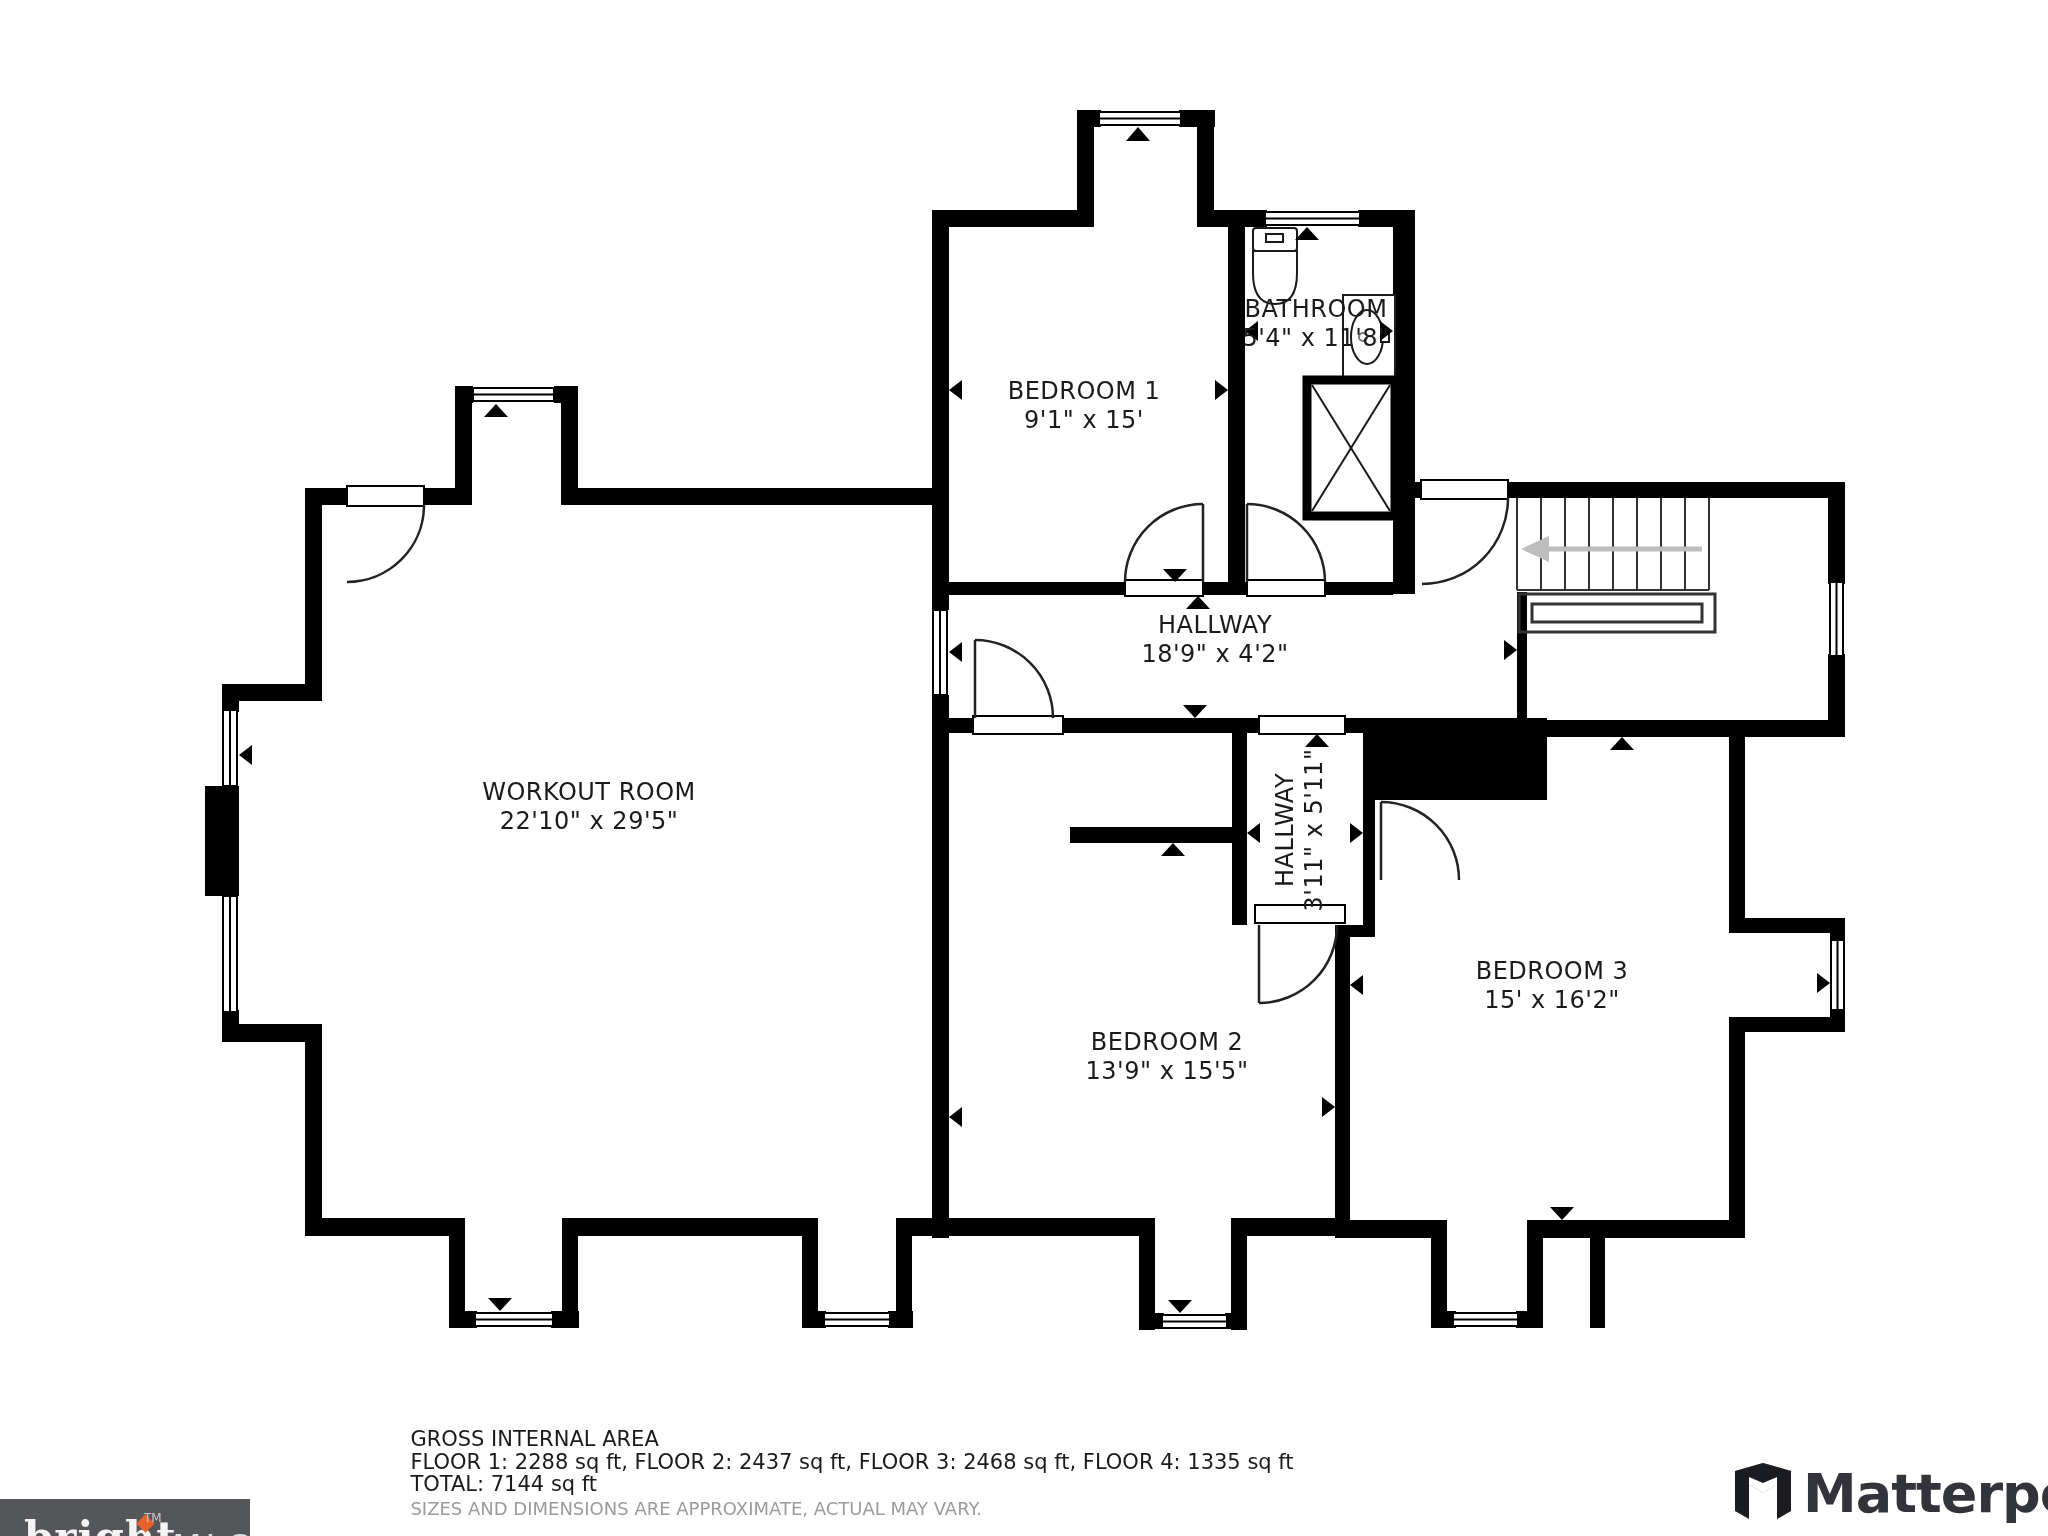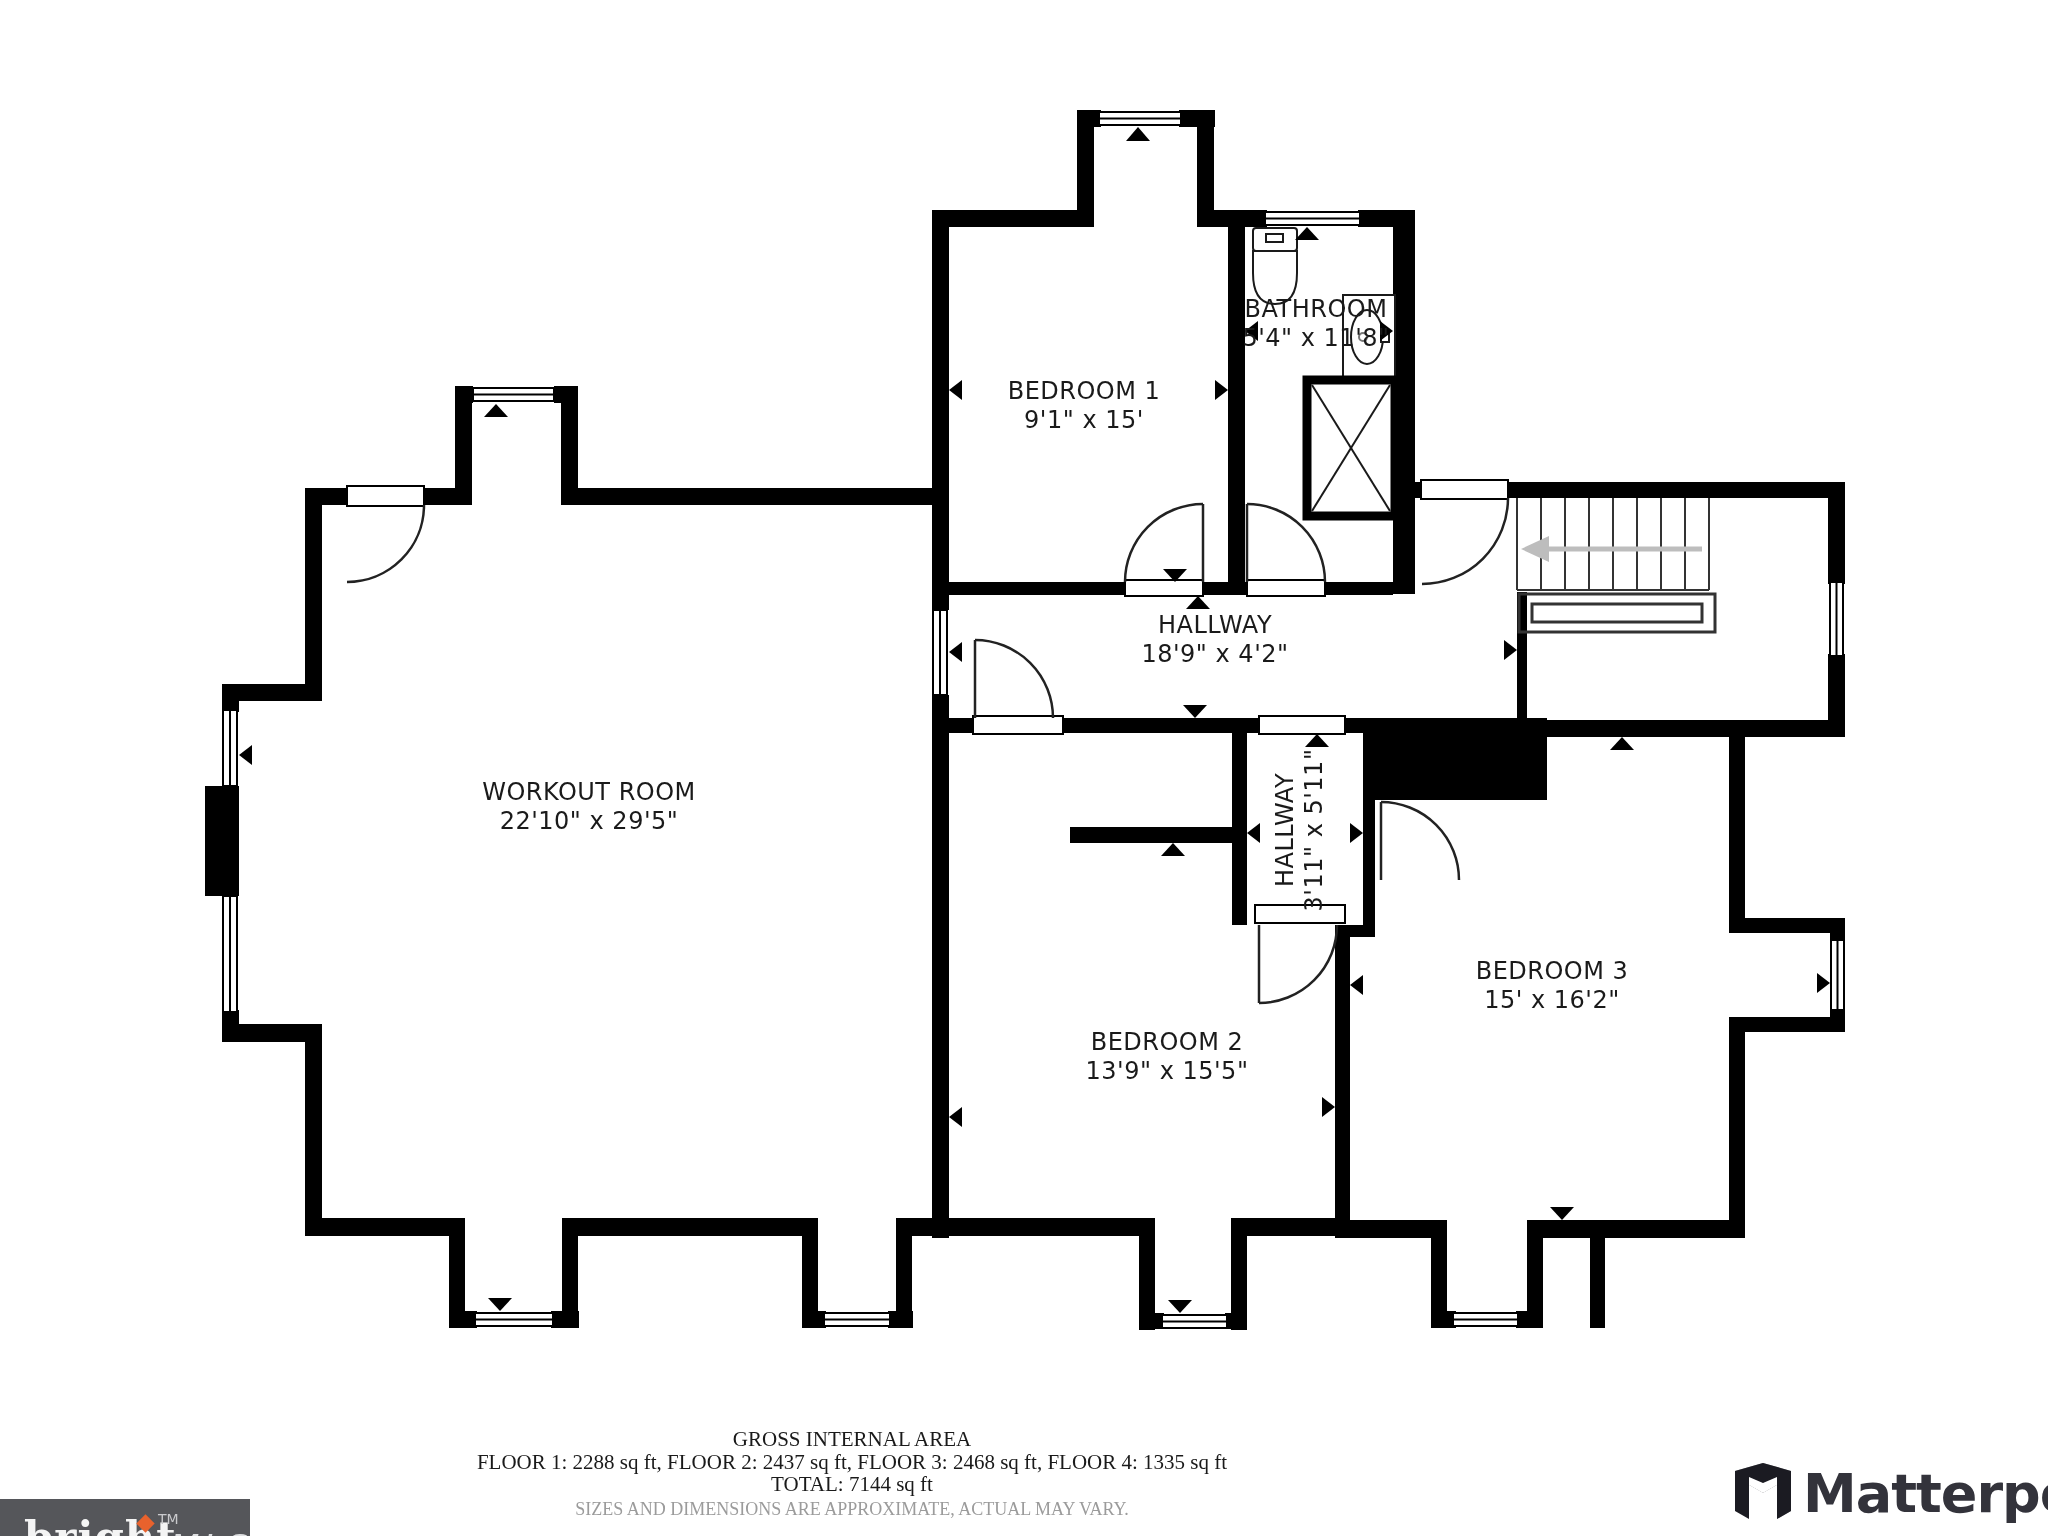--- a/index.html
+++ b/index.html
@@ -3,28 +3,28 @@
 <meta charset="utf-8">
 <style>
   html,body{margin:0;padding:0;background:#ffffff;}
   .page{position:relative;width:2048px;height:1536px;background:#fff;overflow:hidden;
         font-family:"DejaVu Sans","Liberation Sans",sans-serif;}
   svg{position:absolute;left:0;top:0;}
   .room-label{position:absolute;transform:translate(-50%,-50%);text-align:center;
               color:#1a1a1a;font-size:24px;line-height:29px;letter-spacing:.5px;white-space:nowrap;}
   .room-label.rot{transform:translate(-50%,-50%) rotate(-90deg);}
   .footer{position:absolute;left:852px;top:1428px;transform:translateX(-50%);
-          text-align:center;color:#1a1a1a;font-size:21px;line-height:22.5px;white-space:nowrap;font-family:Liberation Serif, serif;}
+          text-align:left;color:#1a1a1a;font-size:21px;line-height:22.5px;white-space:nowrap;}
   .footer .disclaimer{color:#9b9b9b;font-size:18px;margin-top:2px;}
   .bright-box{position:absolute;left:0;top:1453px;width:250px;height:83px;background:#55565a;margin-top:46px;}
   .bright-word{position:absolute;left:24px;top:14px;font-family:"DejaVu Serif","Liberation Serif",serif;
                font-weight:700;font-size:42px;color:#f4f4f4;letter-spacing:1px;}
   .bright-spark{position:absolute;left:139px;top:18px;width:13px;height:13px;background:#e8622d;
                 transform:rotate(45deg);}
-  .bright-tm{position:absolute;left:158px;top:12px;font-size:14px;color:#c9c9cc;}
+  .bright-tm{position:absolute;left:144px;top:12px;font-size:12px;color:#c9c9cc;}
   .bright-mls{position:absolute;left:170px;top:28px;font-size:34px;color:#dfe0e2;letter-spacing:4px;font-style:italic;}
   .mp-logo{position:absolute;left:1733px;top:1462px;width:330px;height:66px;}
   .mp-word{position:absolute;left:70px;top:0px;font-size:54px;font-weight:700;color:#33333b;
            letter-spacing:-1px;white-space:nowrap;}
 </style>
 </head>
 <body>
 
 <div class="page">
 

